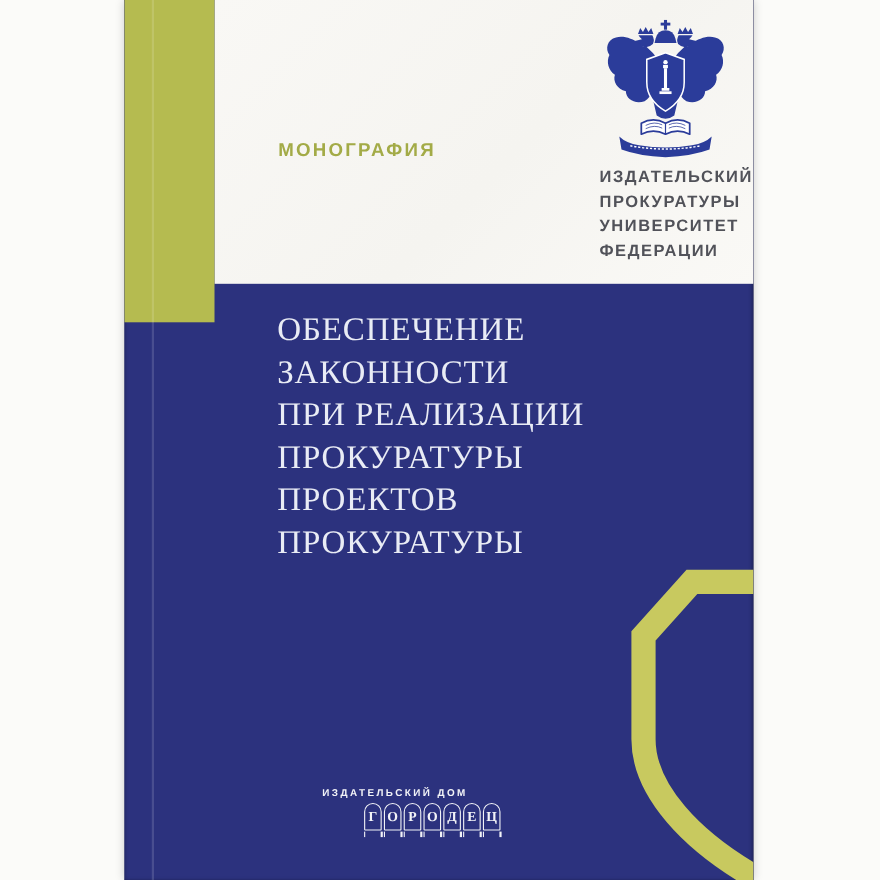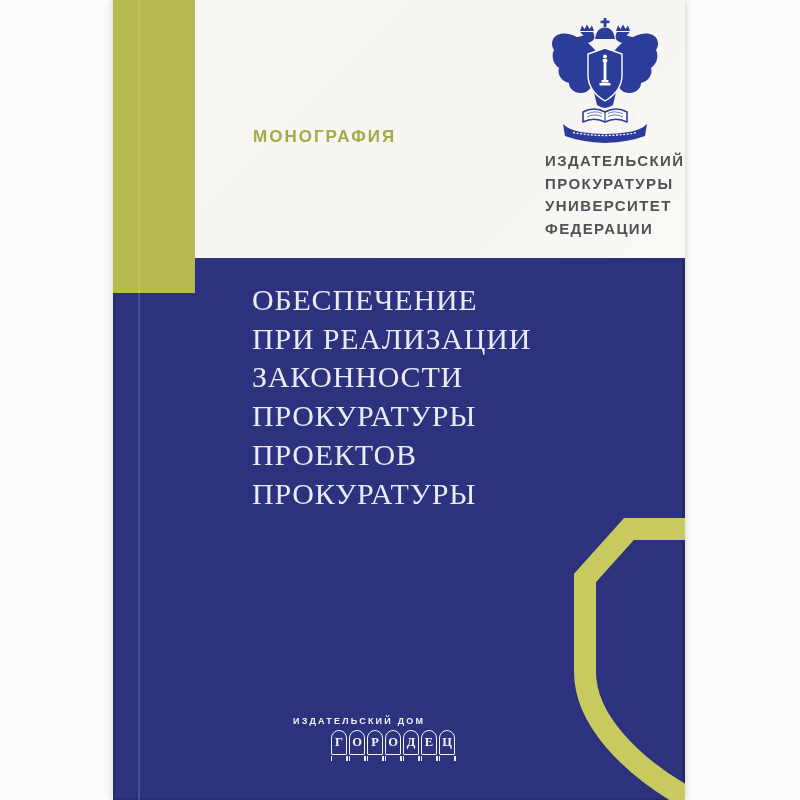--- a/index.html
+++ b/index.html
@@ -129,22 +129,22 @@
 
   <div class="university">
     <div>ИЗДАТЕЛЬСКИЙ</div>
     <div>ПРОКУРАТУРЫ</div>
     <div>УНИВЕРСИТЕТ</div>
     <div>ФЕДЕРАЦИИ</div>
   </div>
 
   <div class="title">
     <div>ОБЕСПЕЧЕНИЕ</div>
+    <div>ЗАКОННОСТИ</div>
     <div>ПРИ РЕАЛИЗАЦИИ</div>
-    <div>ЗАКОННОСТИ</div>
     <div>ПРОКУРАТУРЫ</div>
     <div>ПРОЕКТОВ</div>
     <div>ПРОКУРАТУРЫ</div>
   </div>
 
   <div class="publisher">
     <div class="publisher-label">ИЗДАТЕЛЬСКИЙ ДОМ</div>
     <div class="logo-row">
       <span class="logo-cell">Г</span>
       <span class="logo-cell">О</span>

